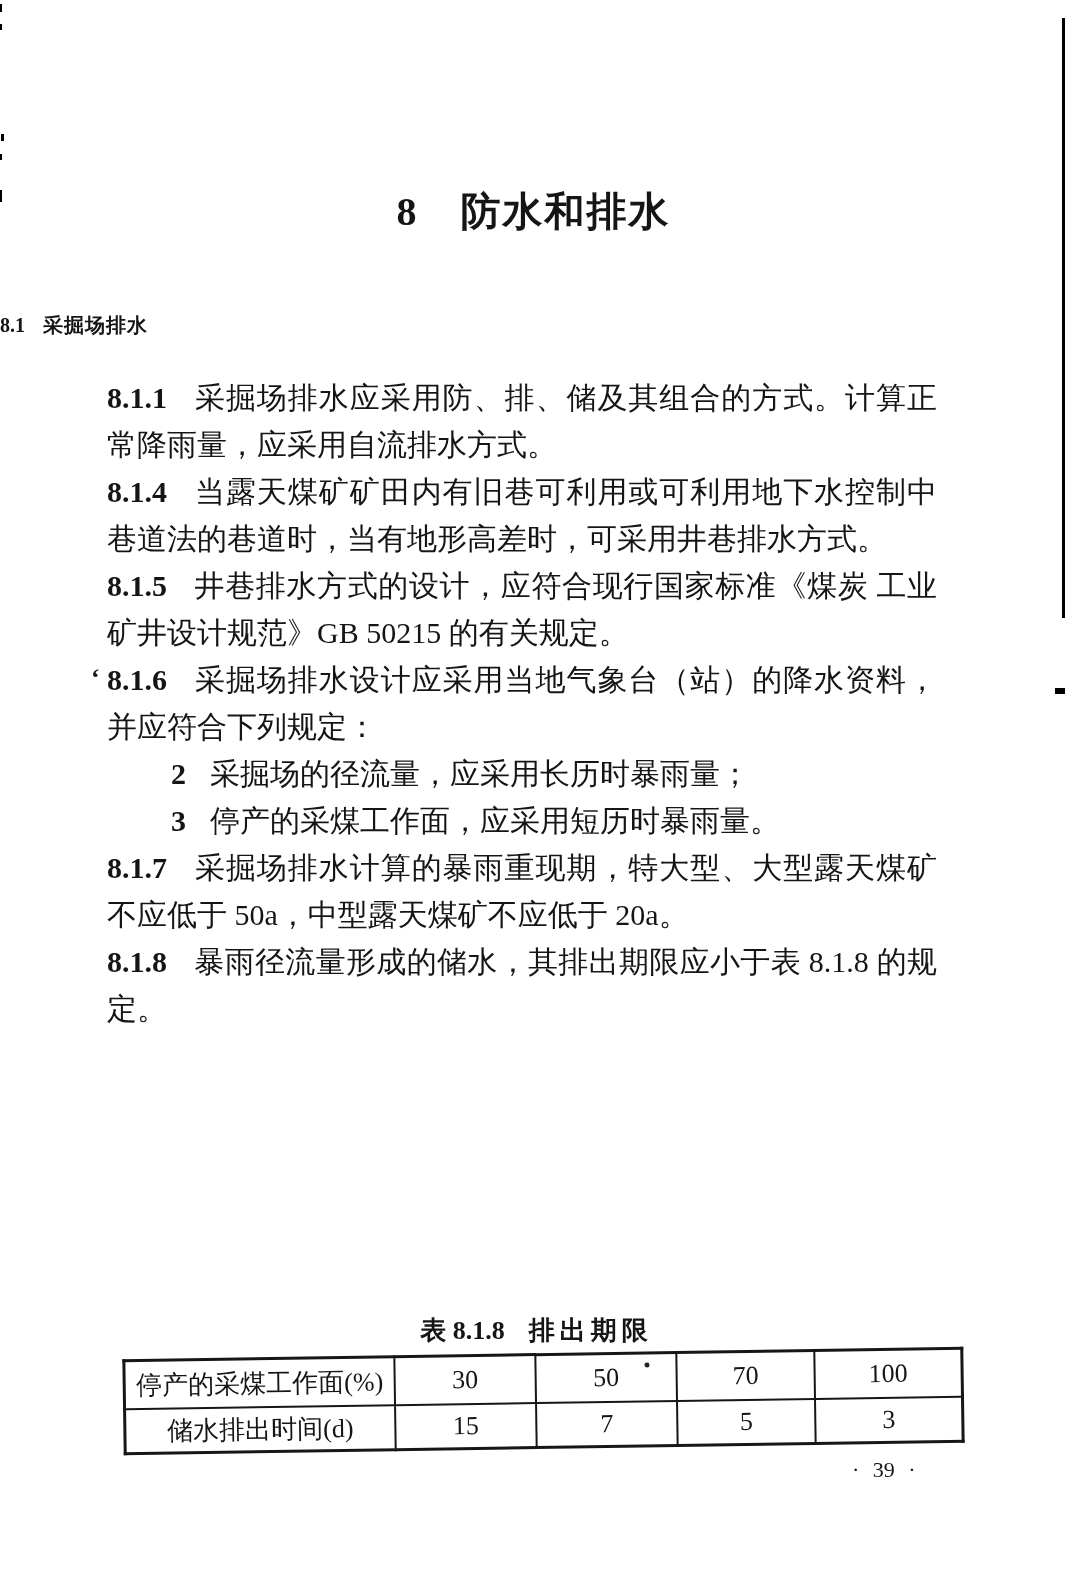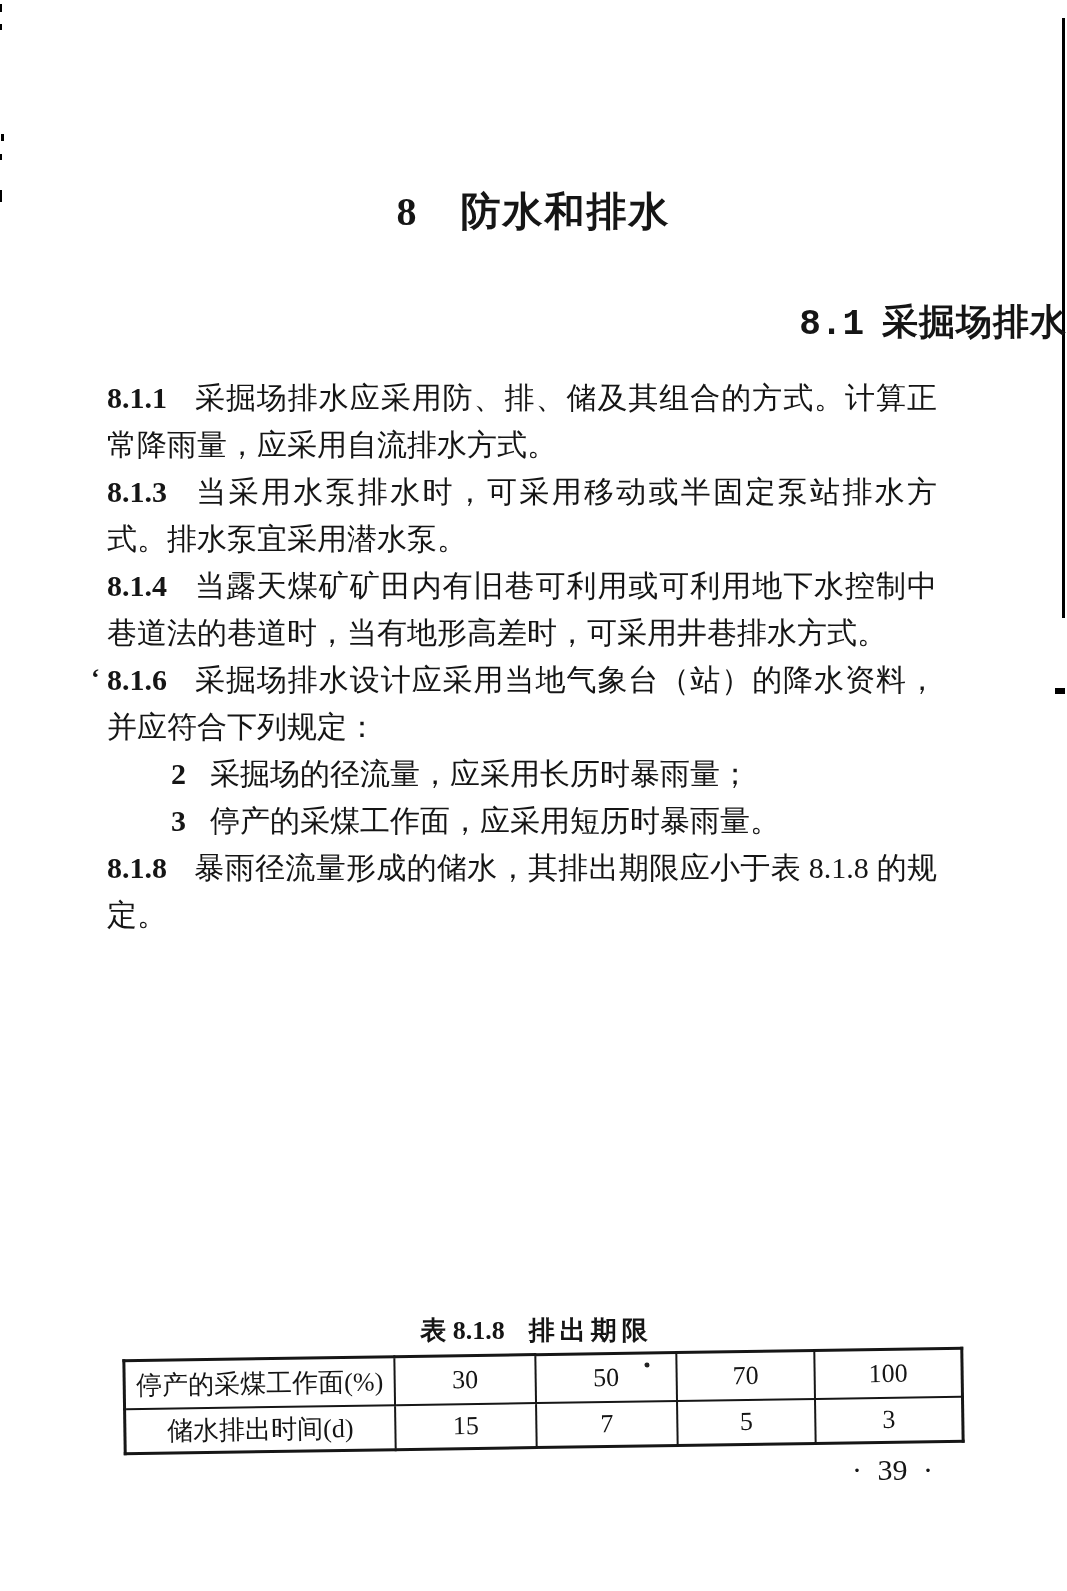--- a/index.html
+++ b/index.html
@@ -25,27 +25,26 @@
     line-height: 48px;
     letter-spacing: 2px;
     white-space: nowrap;
   }
   .chapter-heading .chap-num { margin-right: 44px; letter-spacing: 0; }
 
   .section-heading {
     position: absolute;
     top: 307px; left: 0;
     width: 100%;
-    text-align: right;
-    font-size: 36px;
+    text-align: left;
+    font-size: 20px;
     font-weight: 700;
     line-height: 36px;
     letter-spacing: 1px;
     white-space: nowrap;
-    font-family: Liberation Mono, monospace;
   }
   .section-heading .sec-num { margin-right: 18px; letter-spacing: 0; }
 
   
   .content {
     position: absolute;
     top: 374px; left: 107px;
     width: 830px;
     font-size: 30px;
     line-height: 47px;
@@ -110,21 +109,21 @@
     width: 5px; height: 5px;
     background: #222;
     border-radius: 50%;
   }
 
   
   .page-number {
     position: absolute;
     top: 1455px;
     left: 852px;
-    font-size: 30px;
+    font-size: 22px;
     line-height: 30px;
     word-spacing: 8px;
     white-space: nowrap;
   }
 
   
   .artifact { position: absolute; background: #000; }
   .art-right-bar  { left: 1062px; top: 18px;  width: 3px;  height: 600px; }
   .art-right-dash { left: 1055px; top: 688px; width: 10px; height: 6px; }
   .art-l1 { left: 0; top: 4px;   width: 2px; height: 8px; }
@@ -154,42 +153,45 @@
     <span class="sec-num">8.1</span><span>采掘场排水</span>
   </div>
 
   <div class="content">
 
     <p class="clause">
       <span class="cnum">8.1.1</span><span>采掘场排水应采用防、排、储及其组合的方式。计算正常降雨量，应采用自流排水方式。</span>
     </p>
 
 
-    <p class="clause">
-      <span class="cnum">8.1.3</span><span>当采用水泵排水时，可采用移动或半固定泵站排水方式。排水泵宜采用潜水泵。</span>
-    </p>
 
     <p class="clause">
       <span class="cnum">8.1.4</span><span>当露天煤矿矿田内有旧巷可利用或可利用地下水控制中巷道法的巷道时，当有地形高差时，可采用井巷排水方式。</span>
     </p>
 
+    <p class="clause">
+      <span class="cnum">8.1.5</span><span>井巷排水方式的设计，应符合现行国家标准《煤炭 工业矿井设计规范》GB 50215 的有关规定。</span>
+    </p>
 
     <p class="clause">
       <span class="prefix-mark">‘</span><span class="cnum">8.1.6</span><span>采掘场排水设计应采用当地气象台（站）的降水资料，并应符合下列规定：</span>
     </p>
 
 
     <p class="sub-item">
       <span class="lnum">2</span><span>采掘场的径流量，应采用长历时暴雨量；</span>
     </p>
 
     <p class="sub-item">
       <span class="lnum">3</span><span>停产的采煤工作面，应采用短历时暴雨量。</span>
     </p>
 
+    <p class="clause">
+      <span class="cnum">8.1.7</span><span>采掘场排水计算的暴雨重现期，特大型、大型露天煤矿不应低于 50a，中型露天煤矿不应低于 20a。</span>
+    </p>
 
     <p class="clause">
       <span class="cnum">8.1.8</span><span>暴雨径流量形成的储水，其排出期限应小于表 8.1.8 的规定。</span>
     </p>
 
   </div>
 
   <div class="table-block">
     <div class="table-caption">
       <span class="cap-label">表 8.1.8</span><span class="cap-title">排出期限</span>

